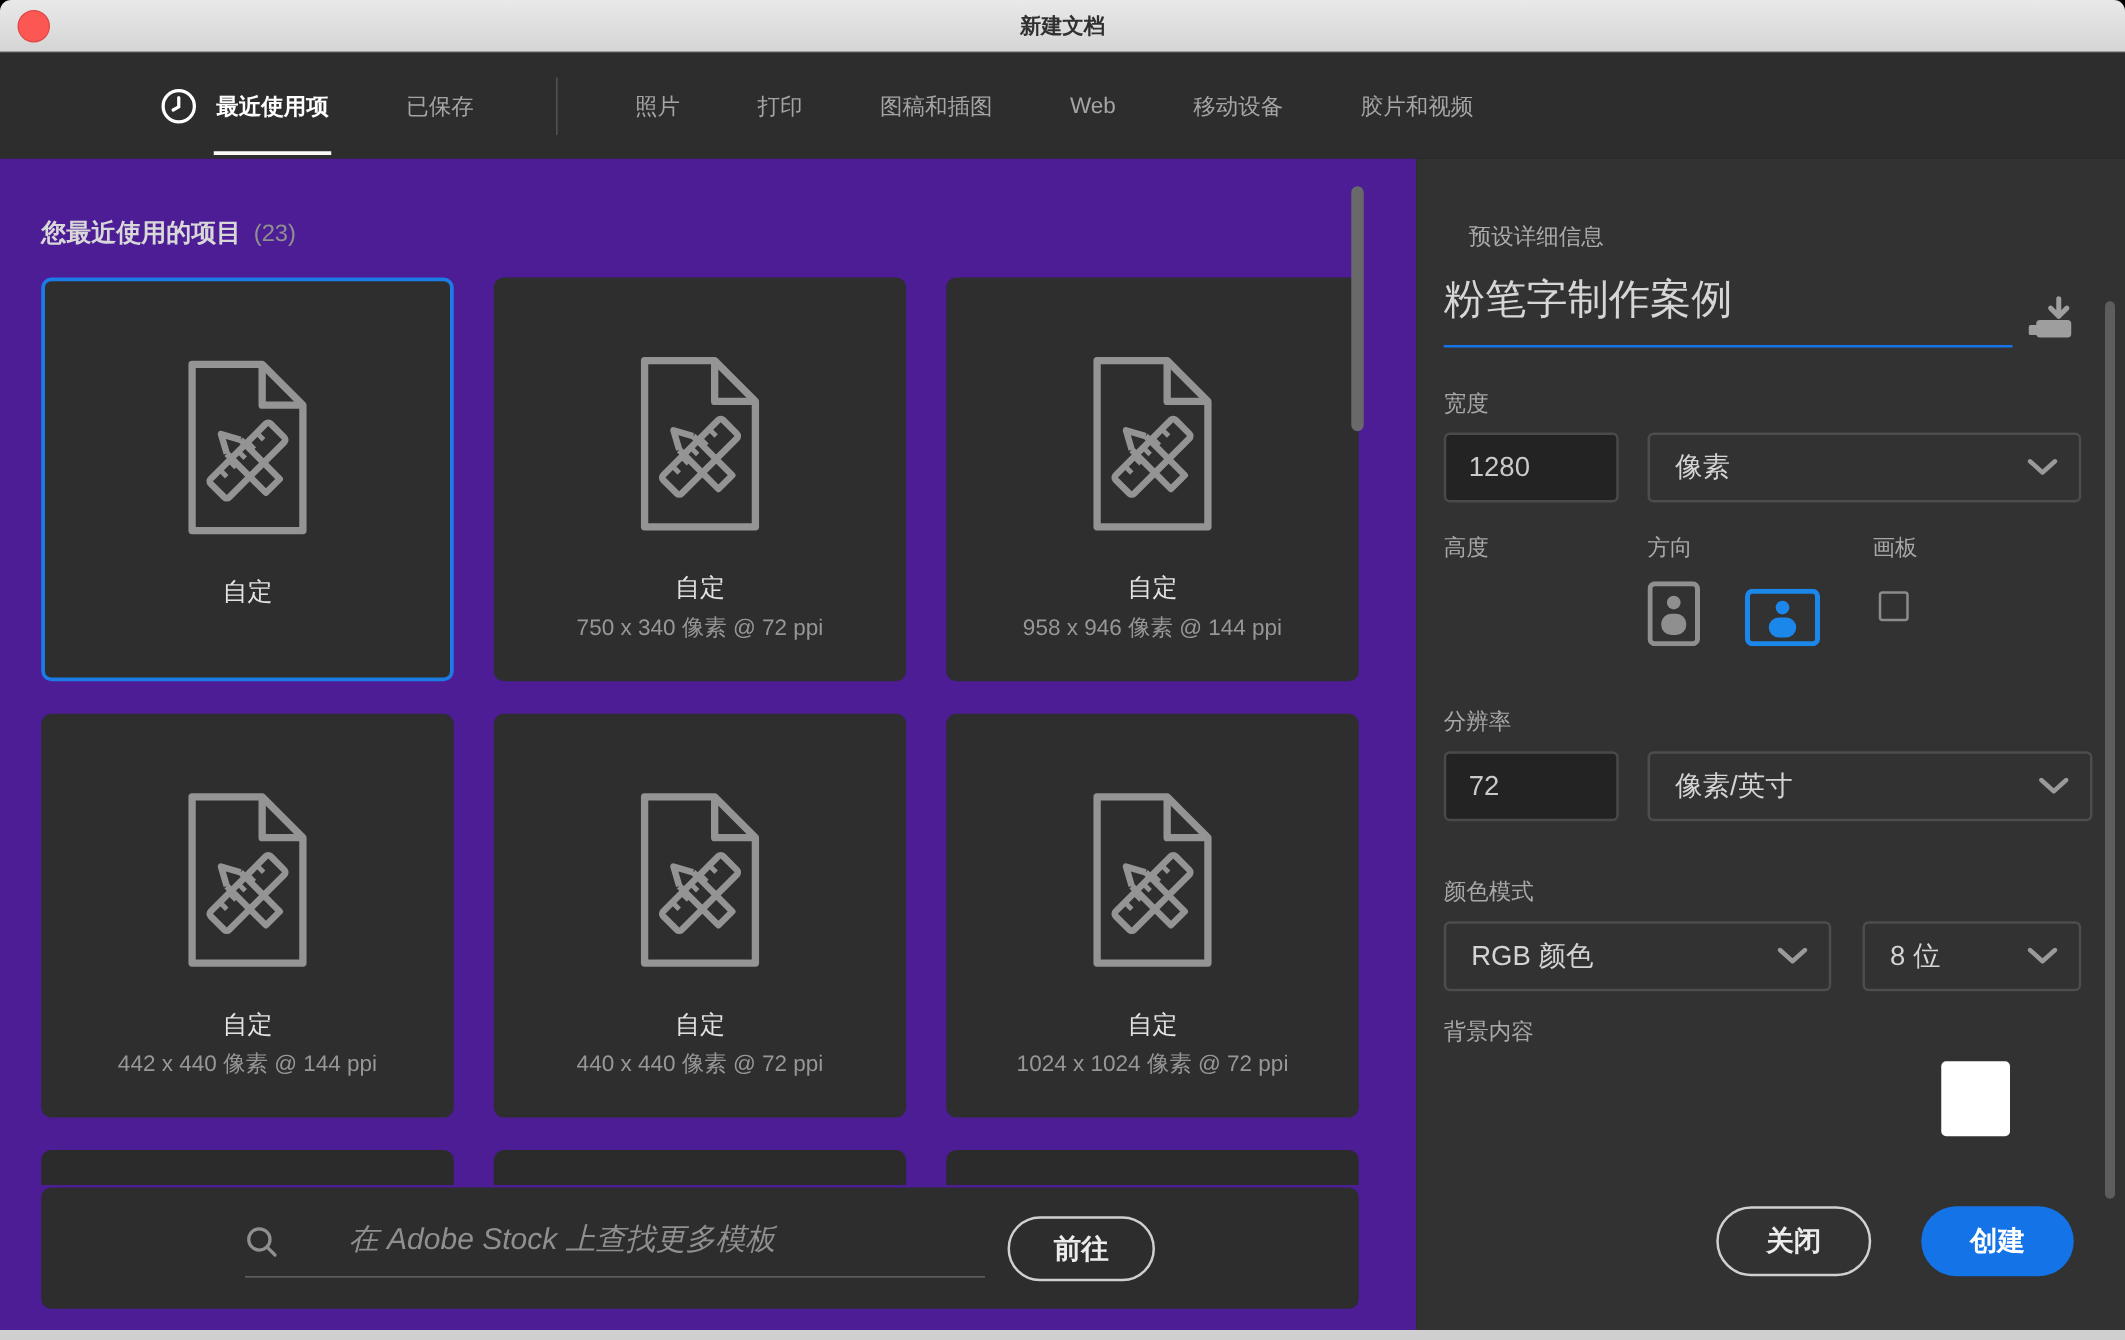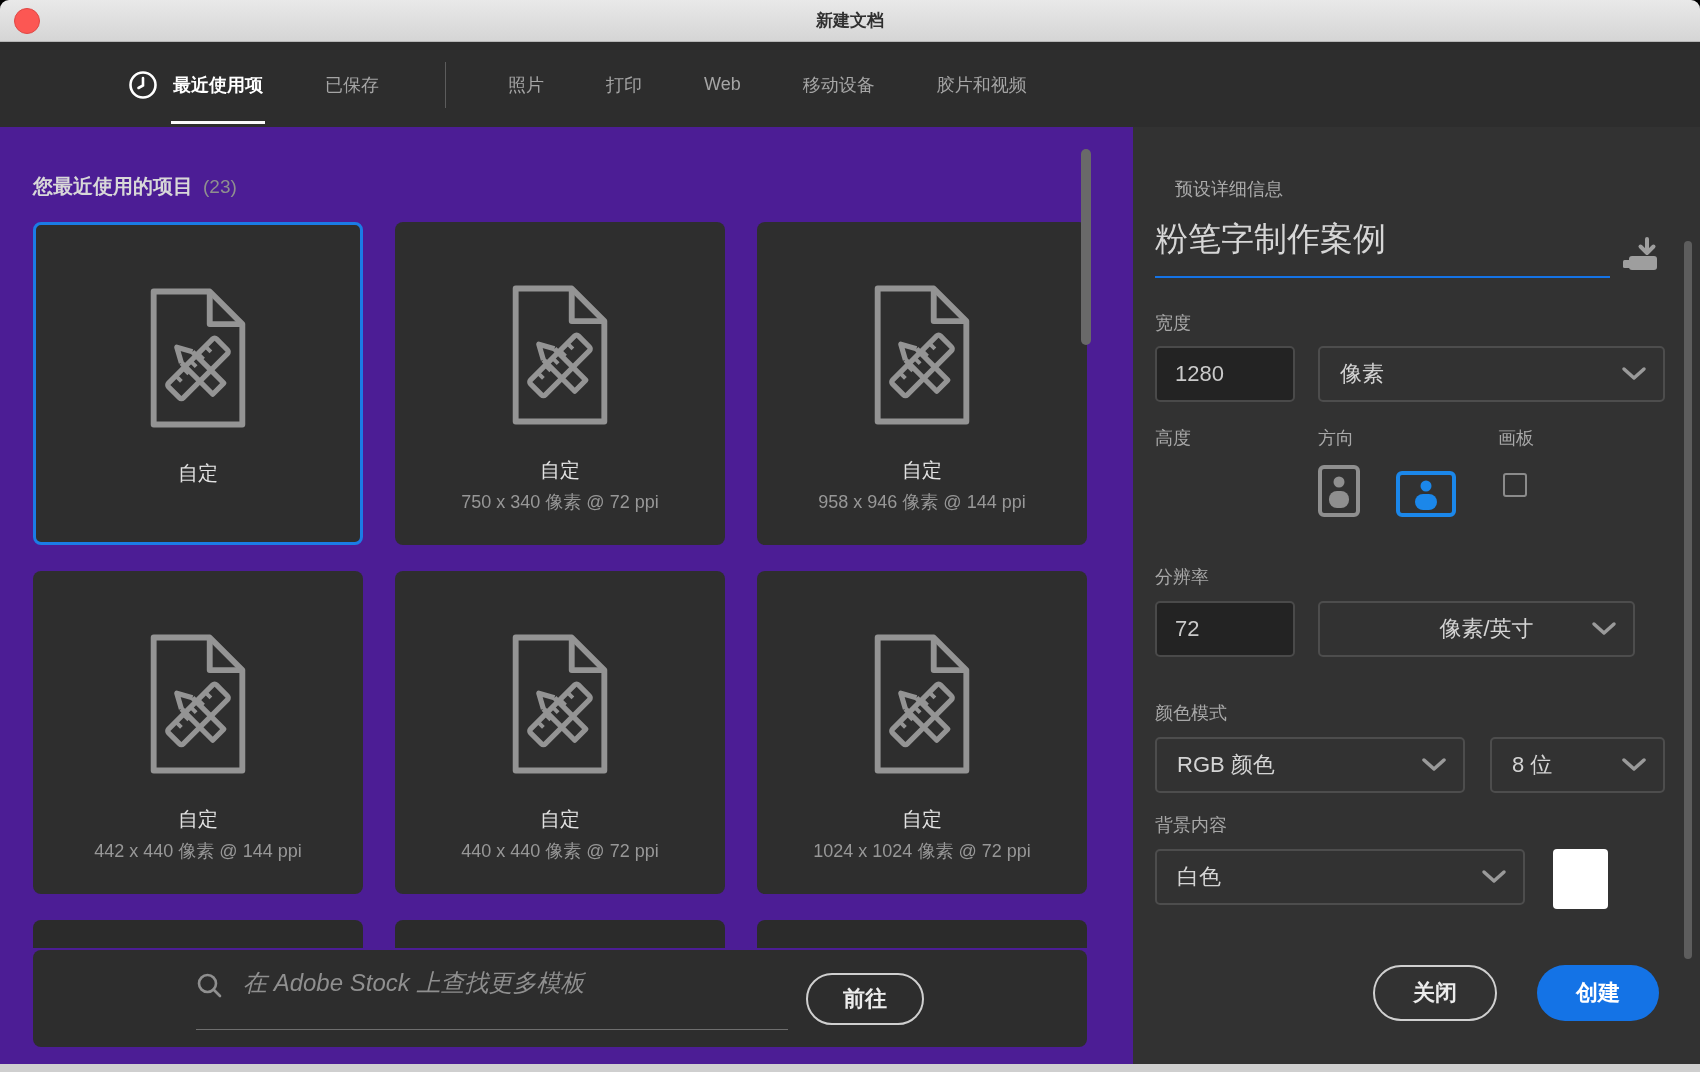--- a/index.html
+++ b/index.html
@@ -34,21 +34,21 @@
   .card{width:330px;height:323px;background:#2e2e2e;border-radius:8px;position:relative;}
   .card.selected{border:3px solid #1b7ce6;}
   .card-icon{position:absolute;left:0;right:0;top:60px;display:flex;justify-content:center;}
   .card-title{position:absolute;left:0;right:0;top:235px;text-align:center;font-size:20px;color:#e2e2e2;}
   .card-spec{position:absolute;left:0;right:0;top:268px;text-align:center;font-size:18px;color:#979797;}
   .card-stub{width:330px;height:28px;background:#2b2b2b;border-radius:8px 8px 0 0;}
 
   .stock-bar{position:absolute;left:33px;top:823px;width:1054px;height:97px;background:#2d2d2d;border-radius:8px;
     display:flex;align-items:center;padding-left:163px;}
   .search-field{display:flex;align-items:flex-end;border-bottom:1.5px solid #6e6e6e;
-    padding-bottom:30px;width:592px;}
+    padding-bottom:14px;width:592px;gap:36px;}
   .search-icon{line-height:0;margin-right:20px;}
   .search-text{font-size:24px;font-style:italic;color:#8f8f8f;white-space:nowrap;}
   .go-button{margin-left:18px;width:118px;height:52px;border:2.5px solid #cfcfcf;border-radius:26px;
     display:flex;align-items:center;justify-content:center;font-size:22px;font-weight:700;color:#ececec;background:transparent;}
   .left-scrollbar{position:absolute;left:1081px;top:22px;width:10px;height:196px;background:#696969;border-radius:5px;}
 
   
   .right-panel{position:absolute;left:1133px;top:127px;right:0;bottom:8px;background:#323232;}
   .rp-label{position:absolute;font-size:18px;color:#a8a8a8;white-space:nowrap;}
   .details-header{position:absolute;left:42px;top:50px;font-size:18px;color:#ababab;}
@@ -101,20 +101,24 @@
     <div class="tab">
 
       <span class="tab-label">照片</span>
     </div>
 
     <div class="tab">
 
       <span class="tab-label">打印</span>
     </div>
 
+    <div class="tab">
+
+      <span class="tab-label">图稿和插图</span>
+    </div>
 
     <div class="tab">
 
       <span class="tab-label">Web</span>
     </div>
 
     <div class="tab">
 
       <span class="tab-label">移动设备</span>
     </div>
@@ -296,21 +300,21 @@
       <svg width="60" height="46" viewBox="0 0 60 46">
         <rect x="2" y="2" width="56" height="42" rx="4" fill="none" stroke="#1b87ea" stroke-width="4"></rect>
         <circle cx="30" cy="15" r="5.5" fill="#1b87ea"></circle>
         <rect x="19" y="23" width="22" height="16" rx="8" fill="#1b87ea"></rect>
       </svg>
     </span>
     <div class="artboard-checkbox"></div>
 
     <div class="rp-label" style="left:22px;top:438px;">分辨率</div>
     <div class="num-box" style="left:22px;top:474px;">72</div>
-    <div class="dropdown" style="left:185px;top:474px;width:317px;justify-content:center;">
+    <div class="dropdown" style="left:185px;top:474px;width:356px;">
       <span>像素/英寸</span>
       <span class="dd-chevron">
         <svg width="26" height="16" viewBox="0 0 26 16">
             <path d="M3 3 L13 12 L23 3" fill="none" stroke="#9a9a9a" stroke-width="3.5" stroke-linecap="round" stroke-linejoin="round"></path>
           </svg>
       </span>
     </div>
 
     <div class="rp-label" style="left:22px;top:574px;">颜色模式</div>
     <div class="dropdown" style="left:22px;top:610px;width:310px;">
@@ -324,28 +328,20 @@
     <div class="dropdown" style="left:357px;top:610px;width:175px;">
       <span>8 位</span>
       <span class="dd-chevron">
         <svg width="26" height="16" viewBox="0 0 26 16">
             <path d="M3 3 L13 12 L23 3" fill="none" stroke="#9a9a9a" stroke-width="3.5" stroke-linecap="round" stroke-linejoin="round"></path>
           </svg>
       </span>
     </div>
 
     <div class="rp-label" style="left:22px;top:686px;">背景内容</div>
-    <div class="dropdown" style="left:22px;top:722px;width:370px;">
-      <span>白色</span>
-      <span class="dd-chevron">
-        <svg width="26" height="16" viewBox="0 0 26 16">
-            <path d="M3 3 L13 12 L23 3" fill="none" stroke="#9a9a9a" stroke-width="3.5" stroke-linecap="round" stroke-linejoin="round"></path>
-          </svg>
-      </span>
-    </div>
     <div class="color-swatch"></div>
 
     <button class="close-button">关闭</button>
     <button class="create-button">创建</button>
 
     <div class="right-scrollbar"></div>
   </div>
 
   <div class="bottom-strip"></div>
 </div>

